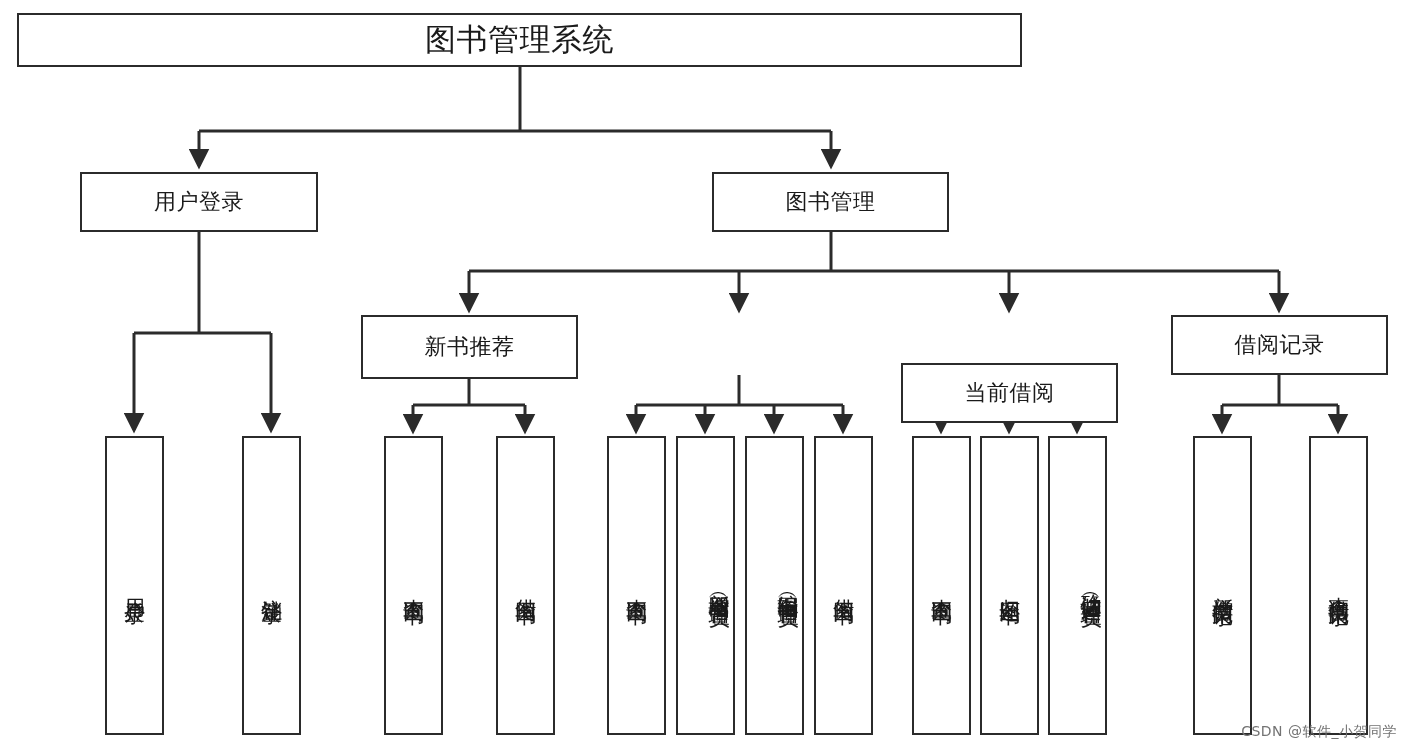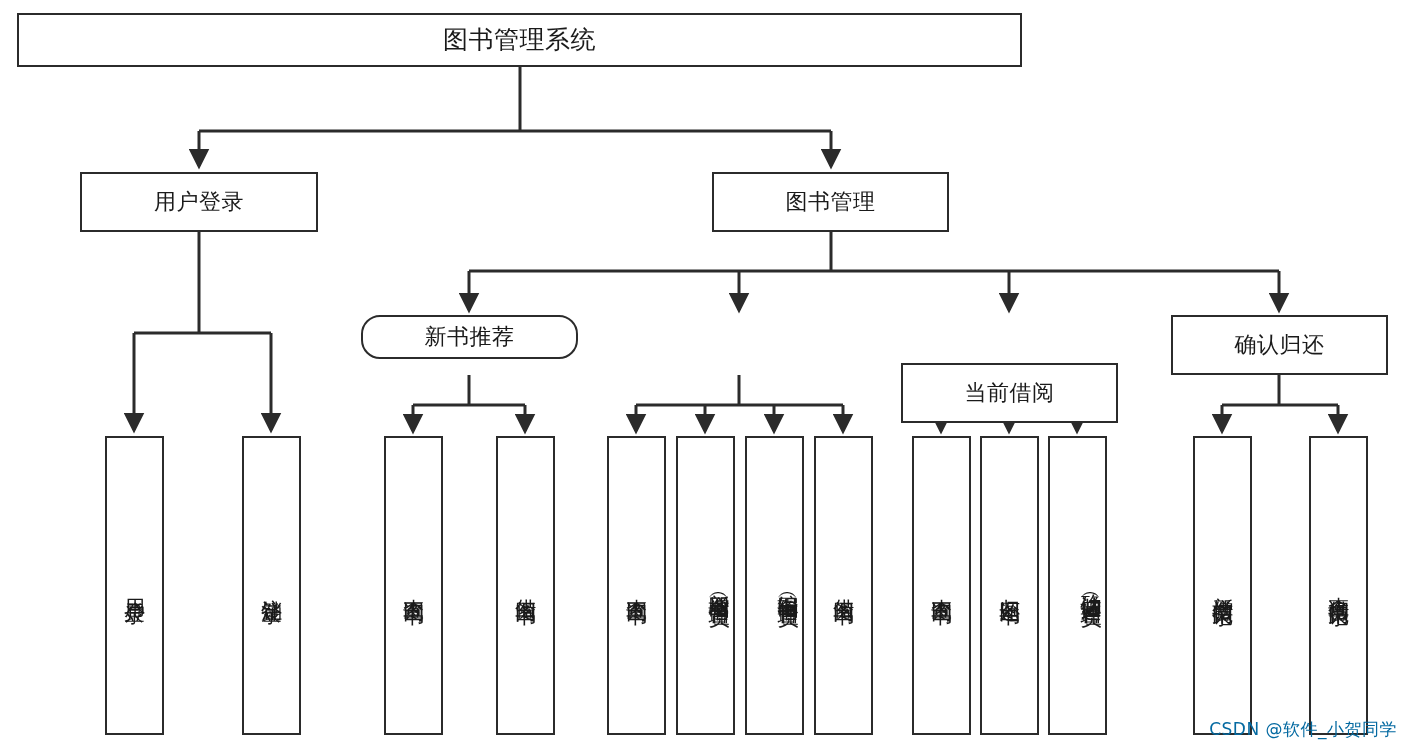--- a/index.html
+++ b/index.html
@@ -49,28 +49,28 @@
     line-height: 1.35;
     letter-spacing: 2px;
     padding: 6px 0;
     text-align: center;
     align-items: flex-start;
   }
   .node-v.centered {
     align-items: center;
   }
   .root-node {
-    font-size: 25px;
+    font-size: 31px;
   }
   #watermark {
     position: absolute;
     right: 8px;
     bottom: 6px;
-    font-size: 17px;
-    color: #0369a1;
+    font-size: 14px;
+    color: #737373;
     white-space: nowrap;
     letter-spacing: 0.5px;
   }
 </style>
 </head>
 <body>
 
 <div id="diagram-root">
 
   <svg id="wires" viewBox="0 0 1405 747" xmlns="http://www.w3.org/2000/svg">
@@ -121,23 +121,23 @@
       <path d="M 1222 405 L 1222 431" marker-end="url(#arrow)"></path>
       <path d="M 1338 405 L 1338 431" marker-end="url(#arrow)"></path>
     </g>
   </svg>
 
   <div class="node node-h root-node" style="left:17px; top:13px; width:1005px; height:54px;">图书管理系统</div>
 
   <div class="node node-h" style="left:80px; top:172px; width:238px; height:60px;">用户登录</div>
   <div class="node node-h" style="left:712px; top:172px; width:237px; height:60px;">图书管理</div>
 
-  <div class="node node-h" style="left:361px; top:315px; width:217px; height:44px;border-radius:19px;">新书推荐</div>
+  <div class="node node-h" style="left:361px; top:315px; width:217px; height:64px;">新书推荐</div>
   <div class="node node-h" style="left:901px; top:315px; width:217px; height:60px;margin-top:48px;">当前借阅</div>
-  <div class="node node-h" style="left:1171px; top:315px; width:217px; height:60px;">确认归还</div>
+  <div class="node node-h" style="left:1171px; top:315px; width:217px; height:60px;">借阅记录</div>
 
   <div class="node node-v centered" style="left:105px; top:436px; width:59px; height:299px;">用户登录</div>
   <div class="node node-v centered" style="left:242px; top:436px; width:59px; height:299px;">注销登录</div>
 
   <div class="node node-v centered" style="left:384px; top:436px; width:59px; height:299px;">查询图书</div>
   <div class="node node-v centered" style="left:496px; top:436px; width:59px; height:299px;">借阅图书</div>
 
   <div class="node node-v centered" style="left:607px; top:436px; width:59px; height:299px;">查询图书</div>
   <div class="node node-v" style="left:676px; top:436px; width:59px; height:299px;">新增图书（管理员）</div>
   <div class="node node-v" style="left:745px; top:436px; width:59px; height:299px;">编辑图书（管理员）</div>

